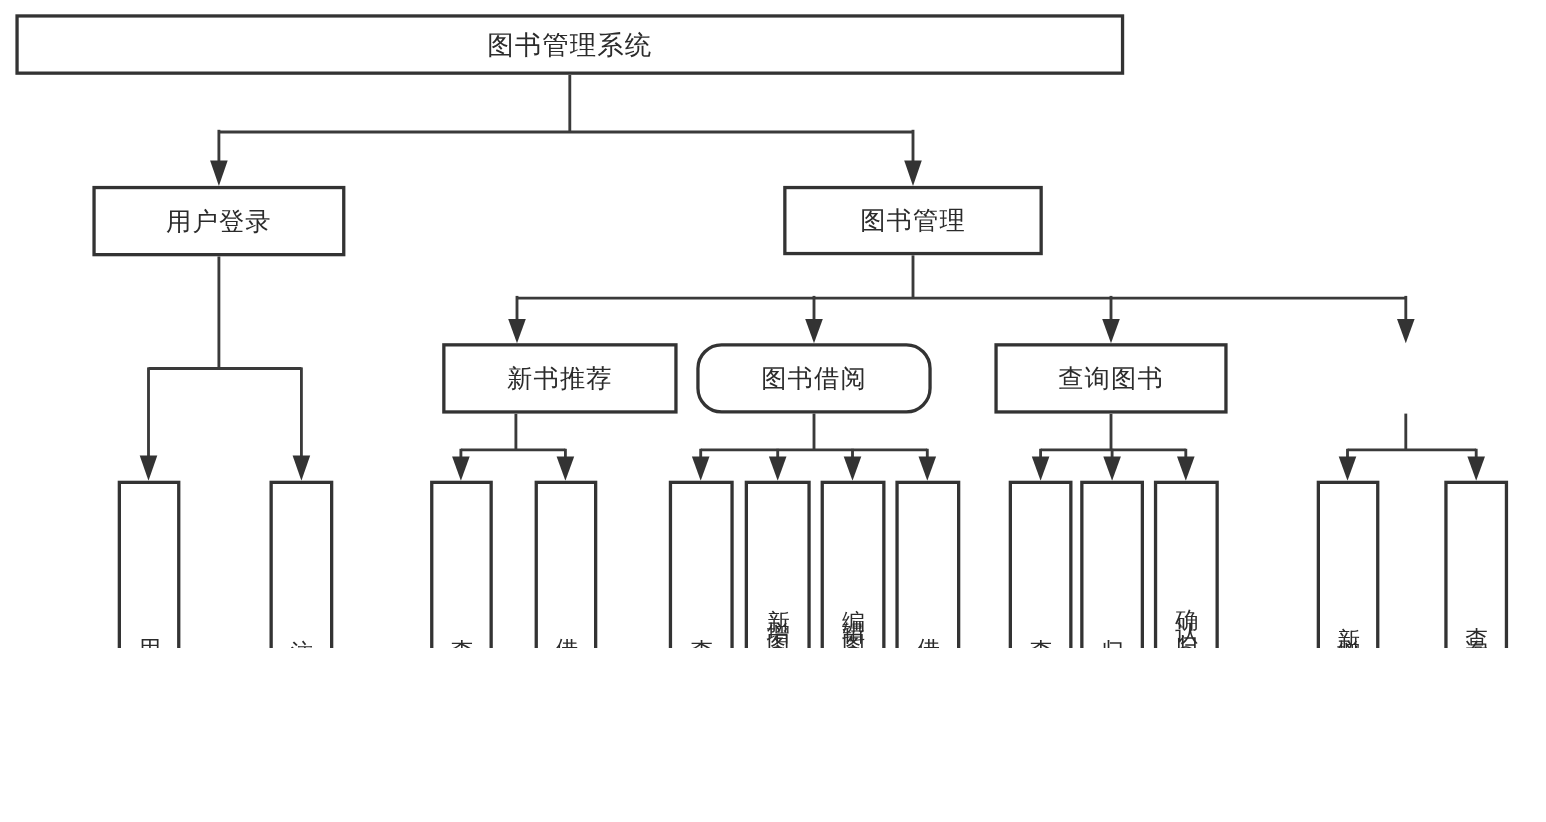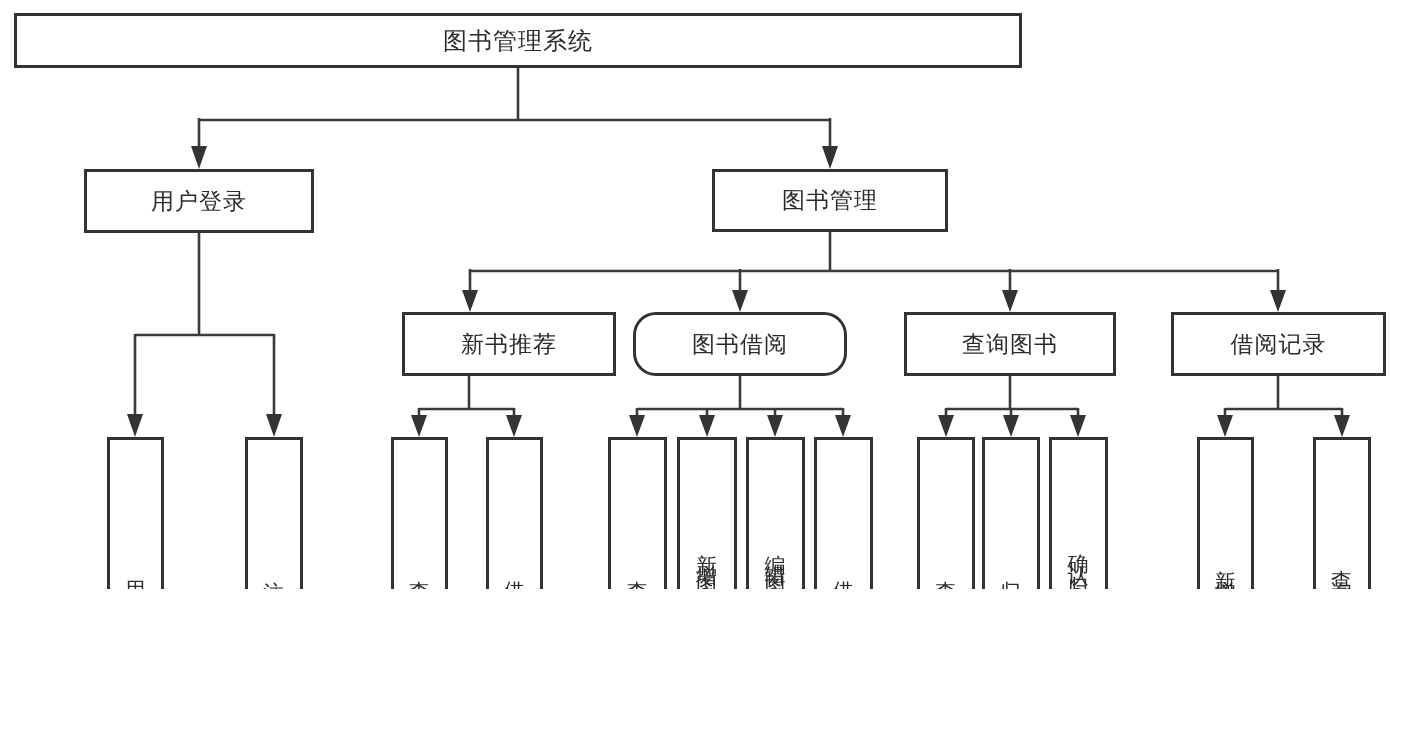--- a/index.html
+++ b/index.html
@@ -146,23 +146,20 @@
 
   <div class="node h" style="left:362px; top:312px; width:214px; height:64px;margin-left:40px;">
     <span>新书推荐</span>
   </div>
   <div class="node h" style="left:633px; top:312px; width:214px; height:64px;border-radius:23px;">
     <span>图书借阅</span>
   </div>
   <div class="node h" style="left:904px; top:312px; width:212px; height:64px;">
     <span>查询图书</span>
   </div>
-  <div class="node h" style="left:1171px; top:312px; width:215px; height:64px;">
-    <span>借阅记录</span>
-  </div>
 
   <div class="node leaf" style="left:107px; top:437px; width:57px; height:298px;">
     <span class="vtext">用户登录</span>
   </div>
   <div class="node leaf" style="left:245px; top:437px; width:58px; height:298px;">
     <span class="vtext">注销登录</span>
   </div>
 
   <div class="node leaf" style="left:391px; top:437px; width:57px; height:298px;">
     <span class="vtext">查询图书</span>

